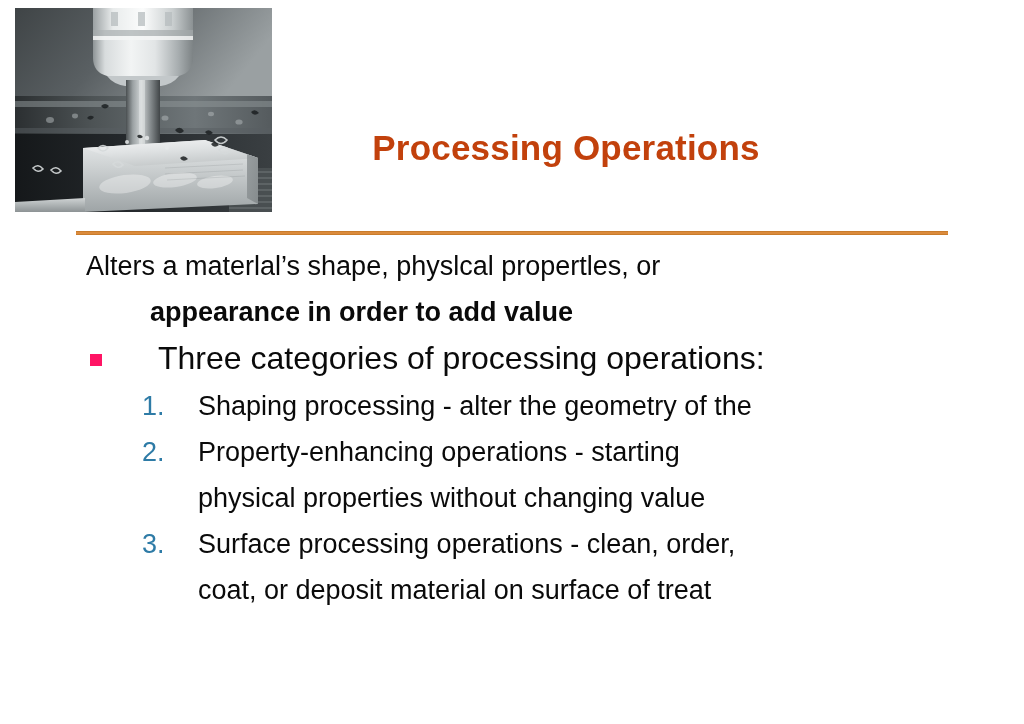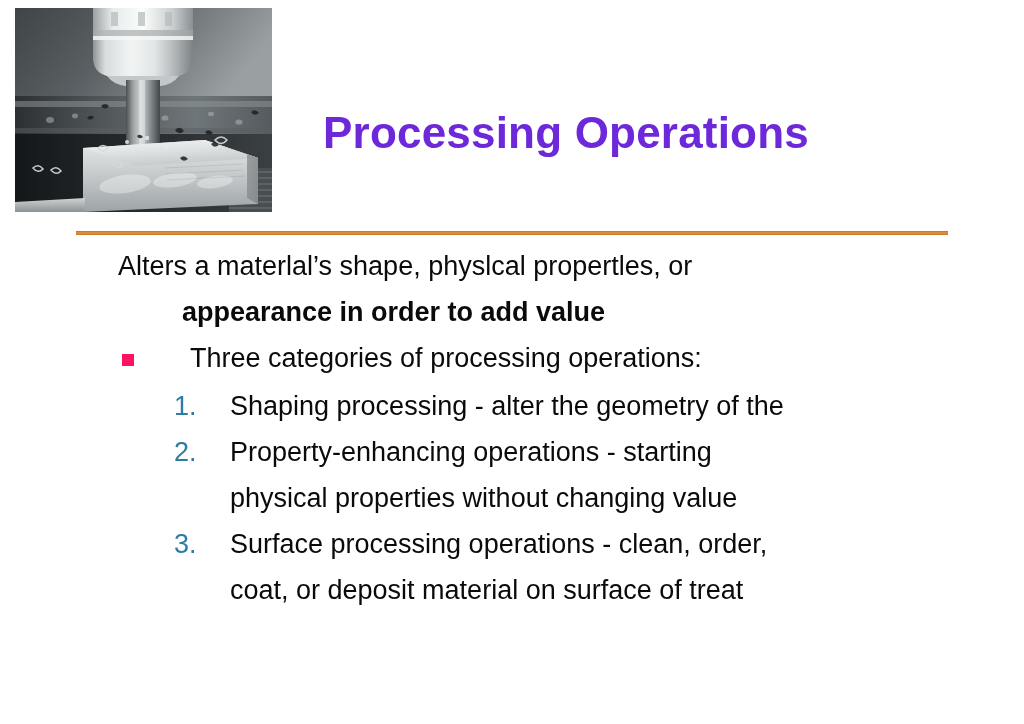--- a/index.html
+++ b/index.html
@@ -33,27 +33,27 @@
     height: 204px;
     overflow: hidden;
     background: #4a4f51;
   }
   #photo svg { display: block; width: 257px; height: 204px; }
 
   
   #title {
     position: absolute;
     left: 286px;
-    top: 108px;
+    top: 128px;
     width: 560px;
     text-align: center;
-    font-size: 44px;
+    font-size: 35px;
     font-weight: bold;
     letter-spacing: 0.2px;
-    color: #6d28d9;
+    color: #c2410c;
     line-height: 1.15;
     white-space: nowrap;
   }
 
   
   #rule {
     position: absolute;
     left: 76px;
     top: 231px;
     width: 872px;
@@ -64,42 +64,41 @@
     box-sizing: border-box;
   }
 
   
   #body {
     position: absolute;
     left: 0;
     top: 243px;
     width: 900px;
     color: #0a0a0a;
-    margin-left: 32px;
   }
 
   .lead {
     position: relative;
     margin: 0;
     padding: 0 0 0 86px;
     font-size: 27px;
     line-height: 46px;
     text-indent: 0;
   }
   .lead .wrap2 {
     display: block;
     padding-left: 64px;
     font-weight: bold;
   }
 
   .bullet-row {
     position: relative;
     margin: 0;
     padding: 0 0 0 158px;
-    font-size: 27px;
+    font-size: 32px;
     line-height: 46px;
   }
   .sq-bullet {
     position: absolute;
     left: 90px;
     top: 19px;
     width: 12px;
     height: 12px;
     background: #FF1464;
   }

